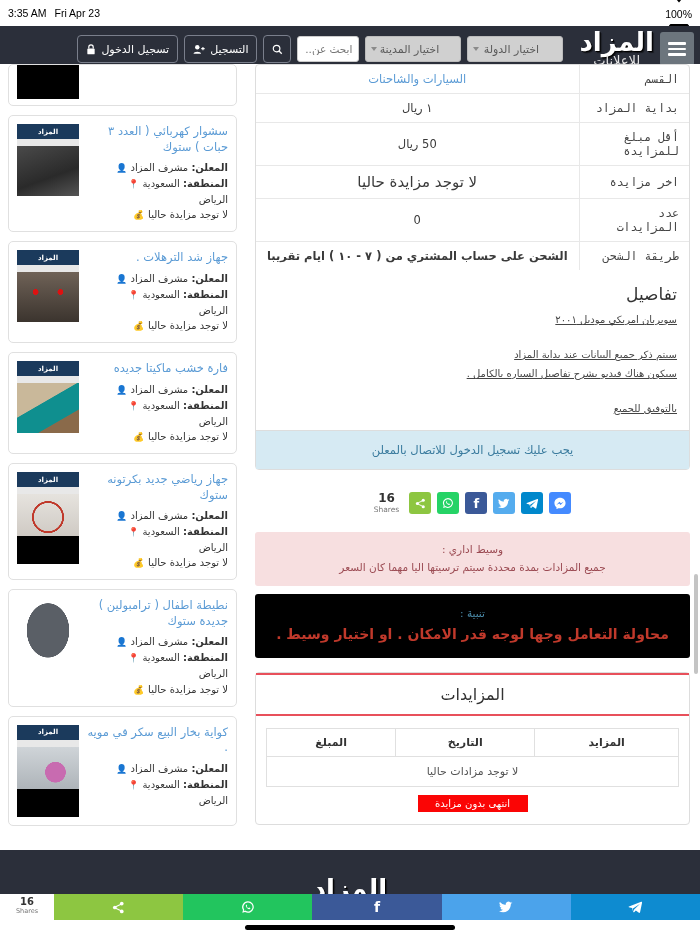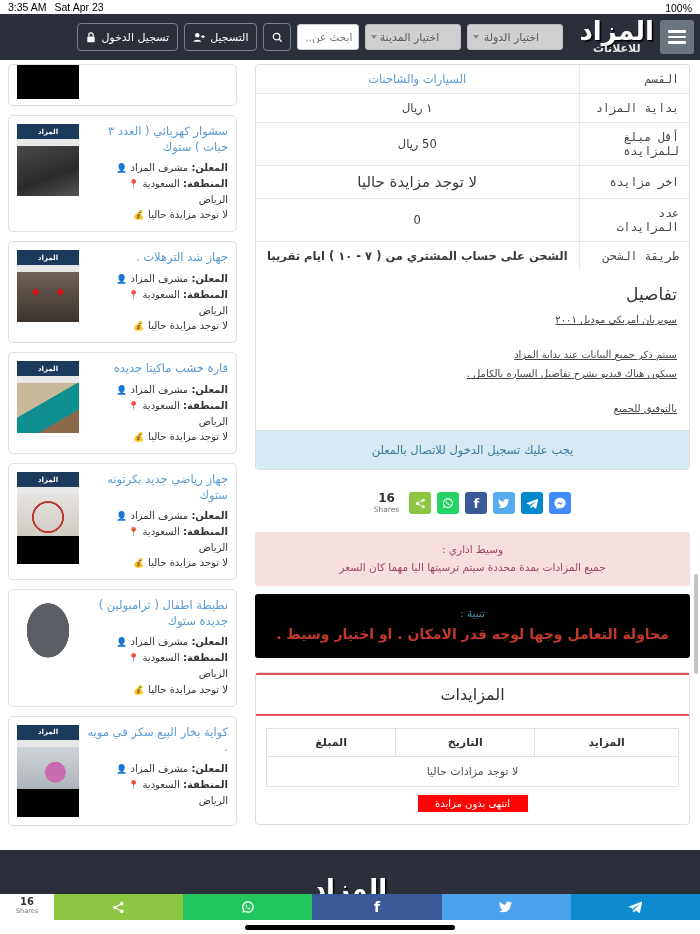--- a/index.html
+++ b/index.html
@@ -6,21 +6,21 @@
   html, body {
     width: 700px; height: 934px;
     font-family: "DejaVu Sans", "Liberation Sans", sans-serif;
     background: #ffffff;
     overflow: hidden;
   }
   body { position: relative; }
 
   
   .status-bar {
-    height: 14px; width: 700px;
+    height: 26px; width: 700px;
     background: #ffffff;
     display: flex; align-items: center;
     justify-content: space-between;
     padding: 0 8px;
     direction: ltr;
     font-size: 10.5px; color: #000;
     font-family: "Liberation Sans", sans-serif;
   }
   .status-left { display: flex; gap: 8px; align-items: center; font-weight: 500; }
   .status-right { display: flex; gap: 4px; align-items: center; font-weight: 500; flex-direction: column; }
@@ -45,21 +45,21 @@
     align-items: center; justify-content: center; gap: 3px;
     margin-left: 6px; cursor: pointer;
   }
   .hamburger span { display:block; width: 18px; height: 2.5px; background: #fff; border-radius:1px; }
   .logo-box { display:flex; flex-direction: column; align-items: center; margin-left: 10px; }
   .logo-main {
     font-size: 26px; font-weight: bold; color: #fff;
     letter-spacing: -1px; line-height: 0.95;
     text-shadow: 1px 1px 0 #000, 2px 2px 1px rgba(0,0,0,0.5);
   }
-  .logo-sub { font-size: 11px; color: #e8e8e8; margin-top:-2px; font-weight:bold; }
+  .logo-sub { font-size: 13px; color: #e8e8e8; margin-top:-2px; font-weight:normal; }
 
   .hdr-select {
     height: 26px; min-width: 96px; background: #d0d0d0;
     border: 1px solid #bbb; border-radius: 3px;
     color: #5a5a5a; font-size: 11px;
     display:flex; align-items:center; justify-content: center;
     position: relative; margin-right: 6px; padding: 0 16px 0 8px;
     cursor: pointer;
   }
   .hdr-select .caret {
@@ -228,21 +228,21 @@
     background:#c4c4c4; border-radius:2px;
   }
   svg { display:block; }
 </style>
 </head>
 <body>
 
 <div class="status-bar">
   <div class="status-left">
     <span>3:35 AM</span>
-    <span>Sat Apr 23</span>
+    <span>Fri Apr 23</span>
   </div>
   <div class="status-right">
     <span class="wifi-icon">
       <svg width="12" height="10" viewBox="0 0 12 10">
           <path d="M6 8.6 L3.8 5.9 A3.4 3.4 0 0 1 8.2 5.9 Z" fill="#000"></path>
           <path d="M1.6 4.1 A6.6 6.6 0 0 1 10.4 4.1" stroke="#000" stroke-width="1.3" fill="none"></path>
         </svg>
     </span>
     <span>100%</span>
     <span class="batt"></span>

